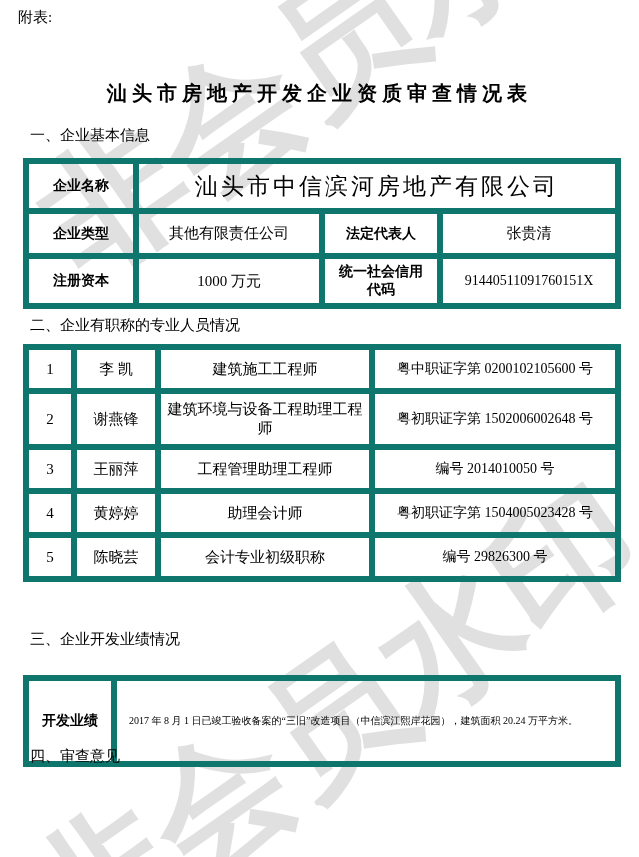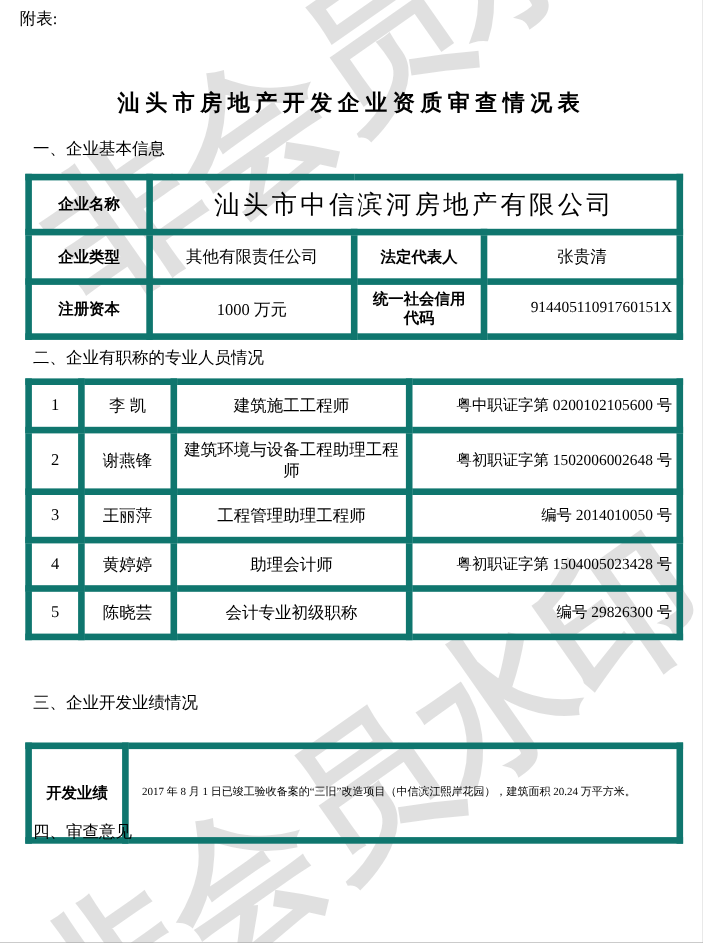--- a/index.html
+++ b/index.html
@@ -40,21 +40,21 @@
     border:6px solid #0f766e; text-align:center; vertical-align:middle;
     padding:2px 4px; font-size:15px; overflow:hidden;margin-left:20px;
   }
   .lbl {
     font-family:"Liberation Sans", sans-serif; font-weight:bold; font-size:14px;
   }
   .pre { white-space:pre; }
   .t1 { top:158px; } .t2 { top:344px; } .t3 { top:675px;padding-left:44px; } .t4 { top:778px; }
 
   .company { font-size:23px; letter-spacing:3px; }
-  .cert { font-size:14px;text-align:right; }
+  .cert { font-size:14px; }
   .perf-text {
     text-align:left; padding:6px 12px; font-size:10px; line-height:1.75;
   }
 </style>
 </head>
 <body>
 
 <div class="page">
 
   <div class="watermark wm1">非会员水印</div>

